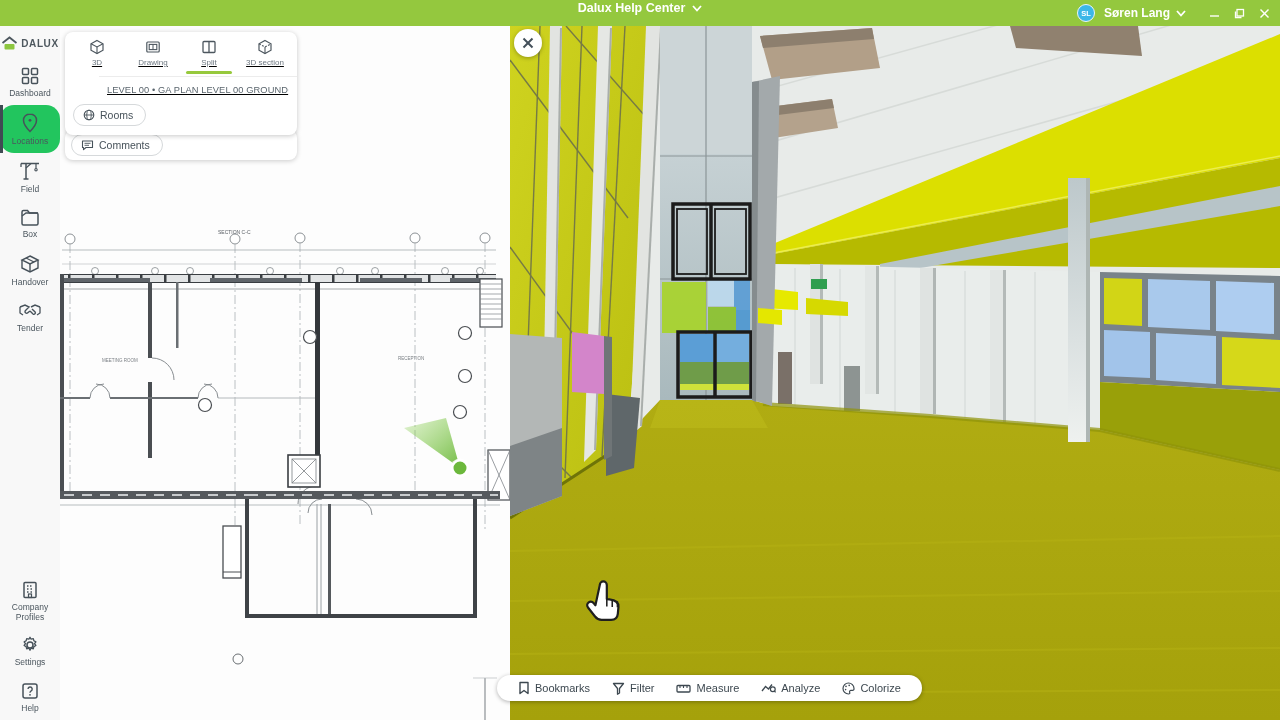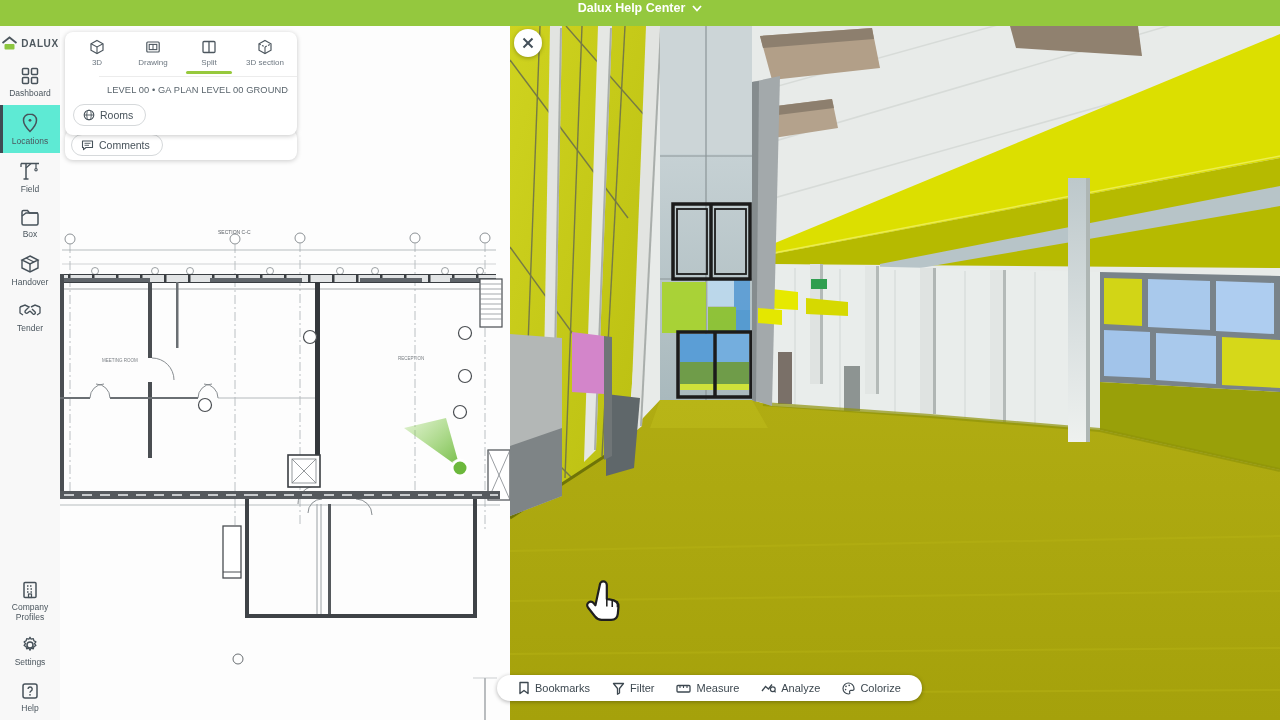--- a/index.html
+++ b/index.html
@@ -14,30 +14,30 @@
   .tb-user { display:flex; align-items:center; gap:6px; color:#fff; font-size:12px; font-weight:bold; cursor:pointer; }
   .win-btns { display:flex; align-items:center; gap:14px; margin-left:14px; margin-right:4px; }
   .win-btns svg { display:block; cursor:pointer; }
 
   
   .sidebar { position:absolute; top:26px; left:0; width:60px; height:694px; background:#f8f8f8; display:flex; flex-direction:column; align-items:center; z-index:30; }
   .logo { display:flex; align-items:center; gap:3px; margin:10px 0 8px; }
   .logo-text { font-size:10px; font-weight:bold; color:#4e585f; letter-spacing:.6px; }
   .side-item { position:relative; width:60px; padding:7px 2px 6px; display:flex; flex-direction:column; align-items:center; gap:3px; cursor:pointer; }
   .side-item .lbl { font-size:8.5px; color:#4b565e; text-align:center; line-height:1.15; }
-  .side-item.active { background:#5eead4; }
+  .side-item.active { background:#22c55e;border-radius:14px; }
   .side-item.active::before { content:""; position:absolute; left:0; top:0; bottom:0; width:3px; background:#3f4b53; }
   .side-spacer { flex:1; }
   .side-icon { display:block; }
 
   
   .drawing-pane { position:absolute; top:26px; left:60px; width:450px; height:694px; background:#fdfdfd; z-index:10; }
   .plan-svg { position:absolute; inset:0; }
 
-  .view-card { position:absolute; left:5px; top:6px; width:232px; background:#fff; border-radius:8px; box-shadow:0 1px 5px rgba(0,0,0,.22); z-index:6; }
+  .view-card { position:absolute; left:5px; top:6px; width:232px; background:#fff; border-radius:8px; box-shadow:0 1px 5px rgba(0,0,0,.22); z-index:6;text-decoration:underline; }
   .tabs { display:flex; padding:7px 4px 0; }
   .tab { flex:1; display:flex; flex-direction:column; align-items:center; gap:3px; cursor:pointer; padding-bottom:2px; }
   .tab .tlabel { font-size:8px; color:#6d7780; }
   .tab .underline { height:3px; width:46px; border-radius:2px; background:transparent; margin-top:1px; }
   .tab.active .underline { background:#97c93d; }
   .level-row { display:flex; align-items:center; padding:6px 8px 5px; border-top:1px solid #ececec;margin-left:34px; }
   .level-label { flex:1; font-size:9.3px; color:#5a656d; letter-spacing:.1px; white-space:nowrap; }
   .rooms-row { padding:2px 8px 9px; }
   .pill { display:inline-flex; align-items:center; gap:5px; border:1px solid #d6d9db; border-radius:13px; padding:4px 12px 4px 9px; font-size:10.5px; color:#47525a; background:#fff; cursor:pointer; }
   .comments-card { position:absolute; left:5px; top:104px; width:232px; height:30px; background:#fff; border-radius:8px; box-shadow:0 1px 5px rgba(0,0,0,.2); z-index:5; display:flex; align-items:center; padding-left:6px; }
@@ -56,20 +56,42 @@
 <body>
 
 <div class="app">
 
   <div class="titlebar">
     <div class="tb-center">
       <span>Dalux Help Center</span>
       <svg width="10" height="7" viewBox="0 0 10 7">
           <polyline points="1,1 5,5.5 9,1" fill="none" stroke="#fff" stroke-width="1.8"></polyline>
         </svg>
+    </div>
+    <div class="tb-right">
+      <div class="avatar">SL</div>
+      <div class="tb-user">
+        <span>Søren Lang</span>
+        <svg width="10" height="7" viewBox="0 0 10 7">
+            <polyline points="1,1 5,5.5 9,1" fill="none" stroke="#fff" stroke-width="1.8"></polyline>
+          </svg>
+      </div>
+      <div class="win-btns">
+        <svg width="11" height="11" viewBox="0 0 11 11">
+            <line x1="1" y1="8" x2="10" y2="8" stroke="#fdfefb" stroke-width="1.4"></line>
+          </svg>
+        <svg width="11" height="11" viewBox="0 0 11 11">
+            <rect x="3" y="1.5" width="6.5" height="6.5" fill="none" stroke="#fdfefb" stroke-width="1.3"></rect>
+            <polyline points="1.5,3.5 1.5,9.5 7.5,9.5" fill="none" stroke="#fdfefb" stroke-width="1.3"></polyline>
+          </svg>
+        <svg width="11" height="11" viewBox="0 0 11 11">
+            <line x1="1.5" y1="1.5" x2="9.5" y2="9.5" stroke="#fdfefb" stroke-width="1.4"></line>
+            <line x1="9.5" y1="1.5" x2="1.5" y2="9.5" stroke="#fdfefb" stroke-width="1.4"></line>
+          </svg>
+      </div>
     </div>
   </div>
 
   <div class="sidebar">
     <div class="logo">
       <svg width="17" height="15" viewBox="0 0 17 15">
         <polyline points="1.5,7 8.5,1.5 15.5,7" fill="none" stroke="#4e585f" stroke-width="1.8"></polyline>
         <rect x="3.5" y="8" width="10" height="5.5" rx="1" fill="#8dc63f"></rect>
       </svg>
       <span class="logo-text">DALUX</span>

